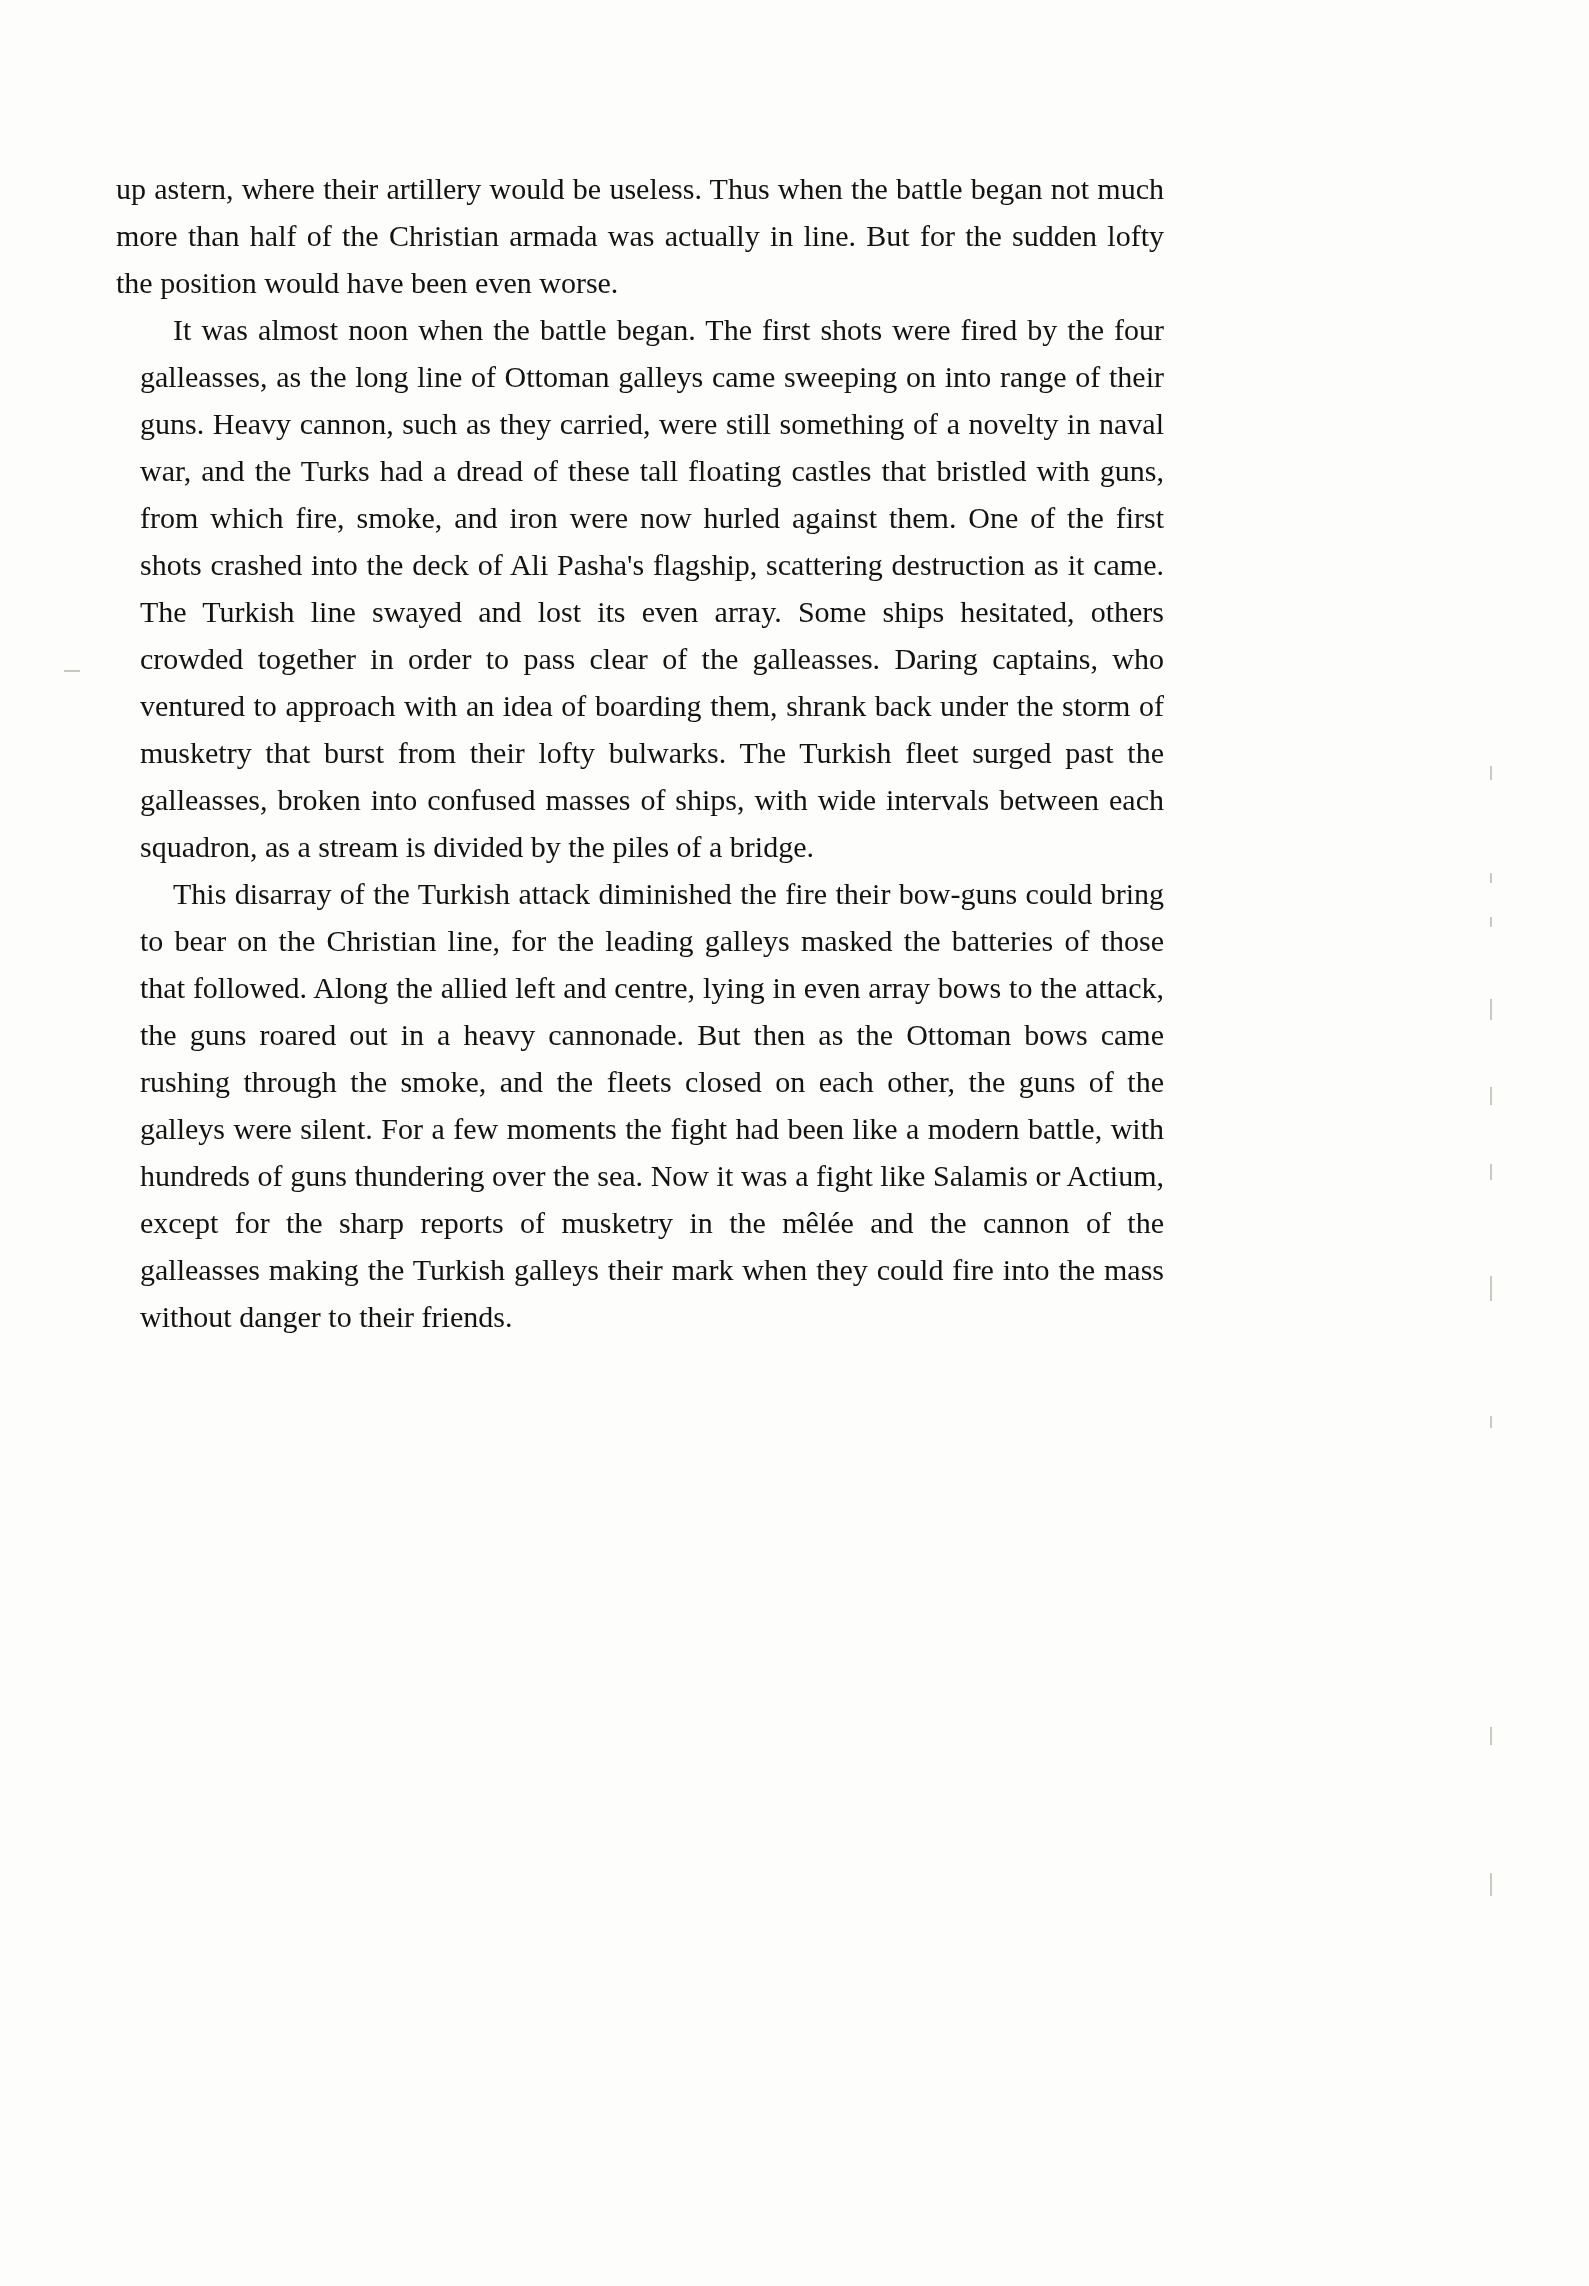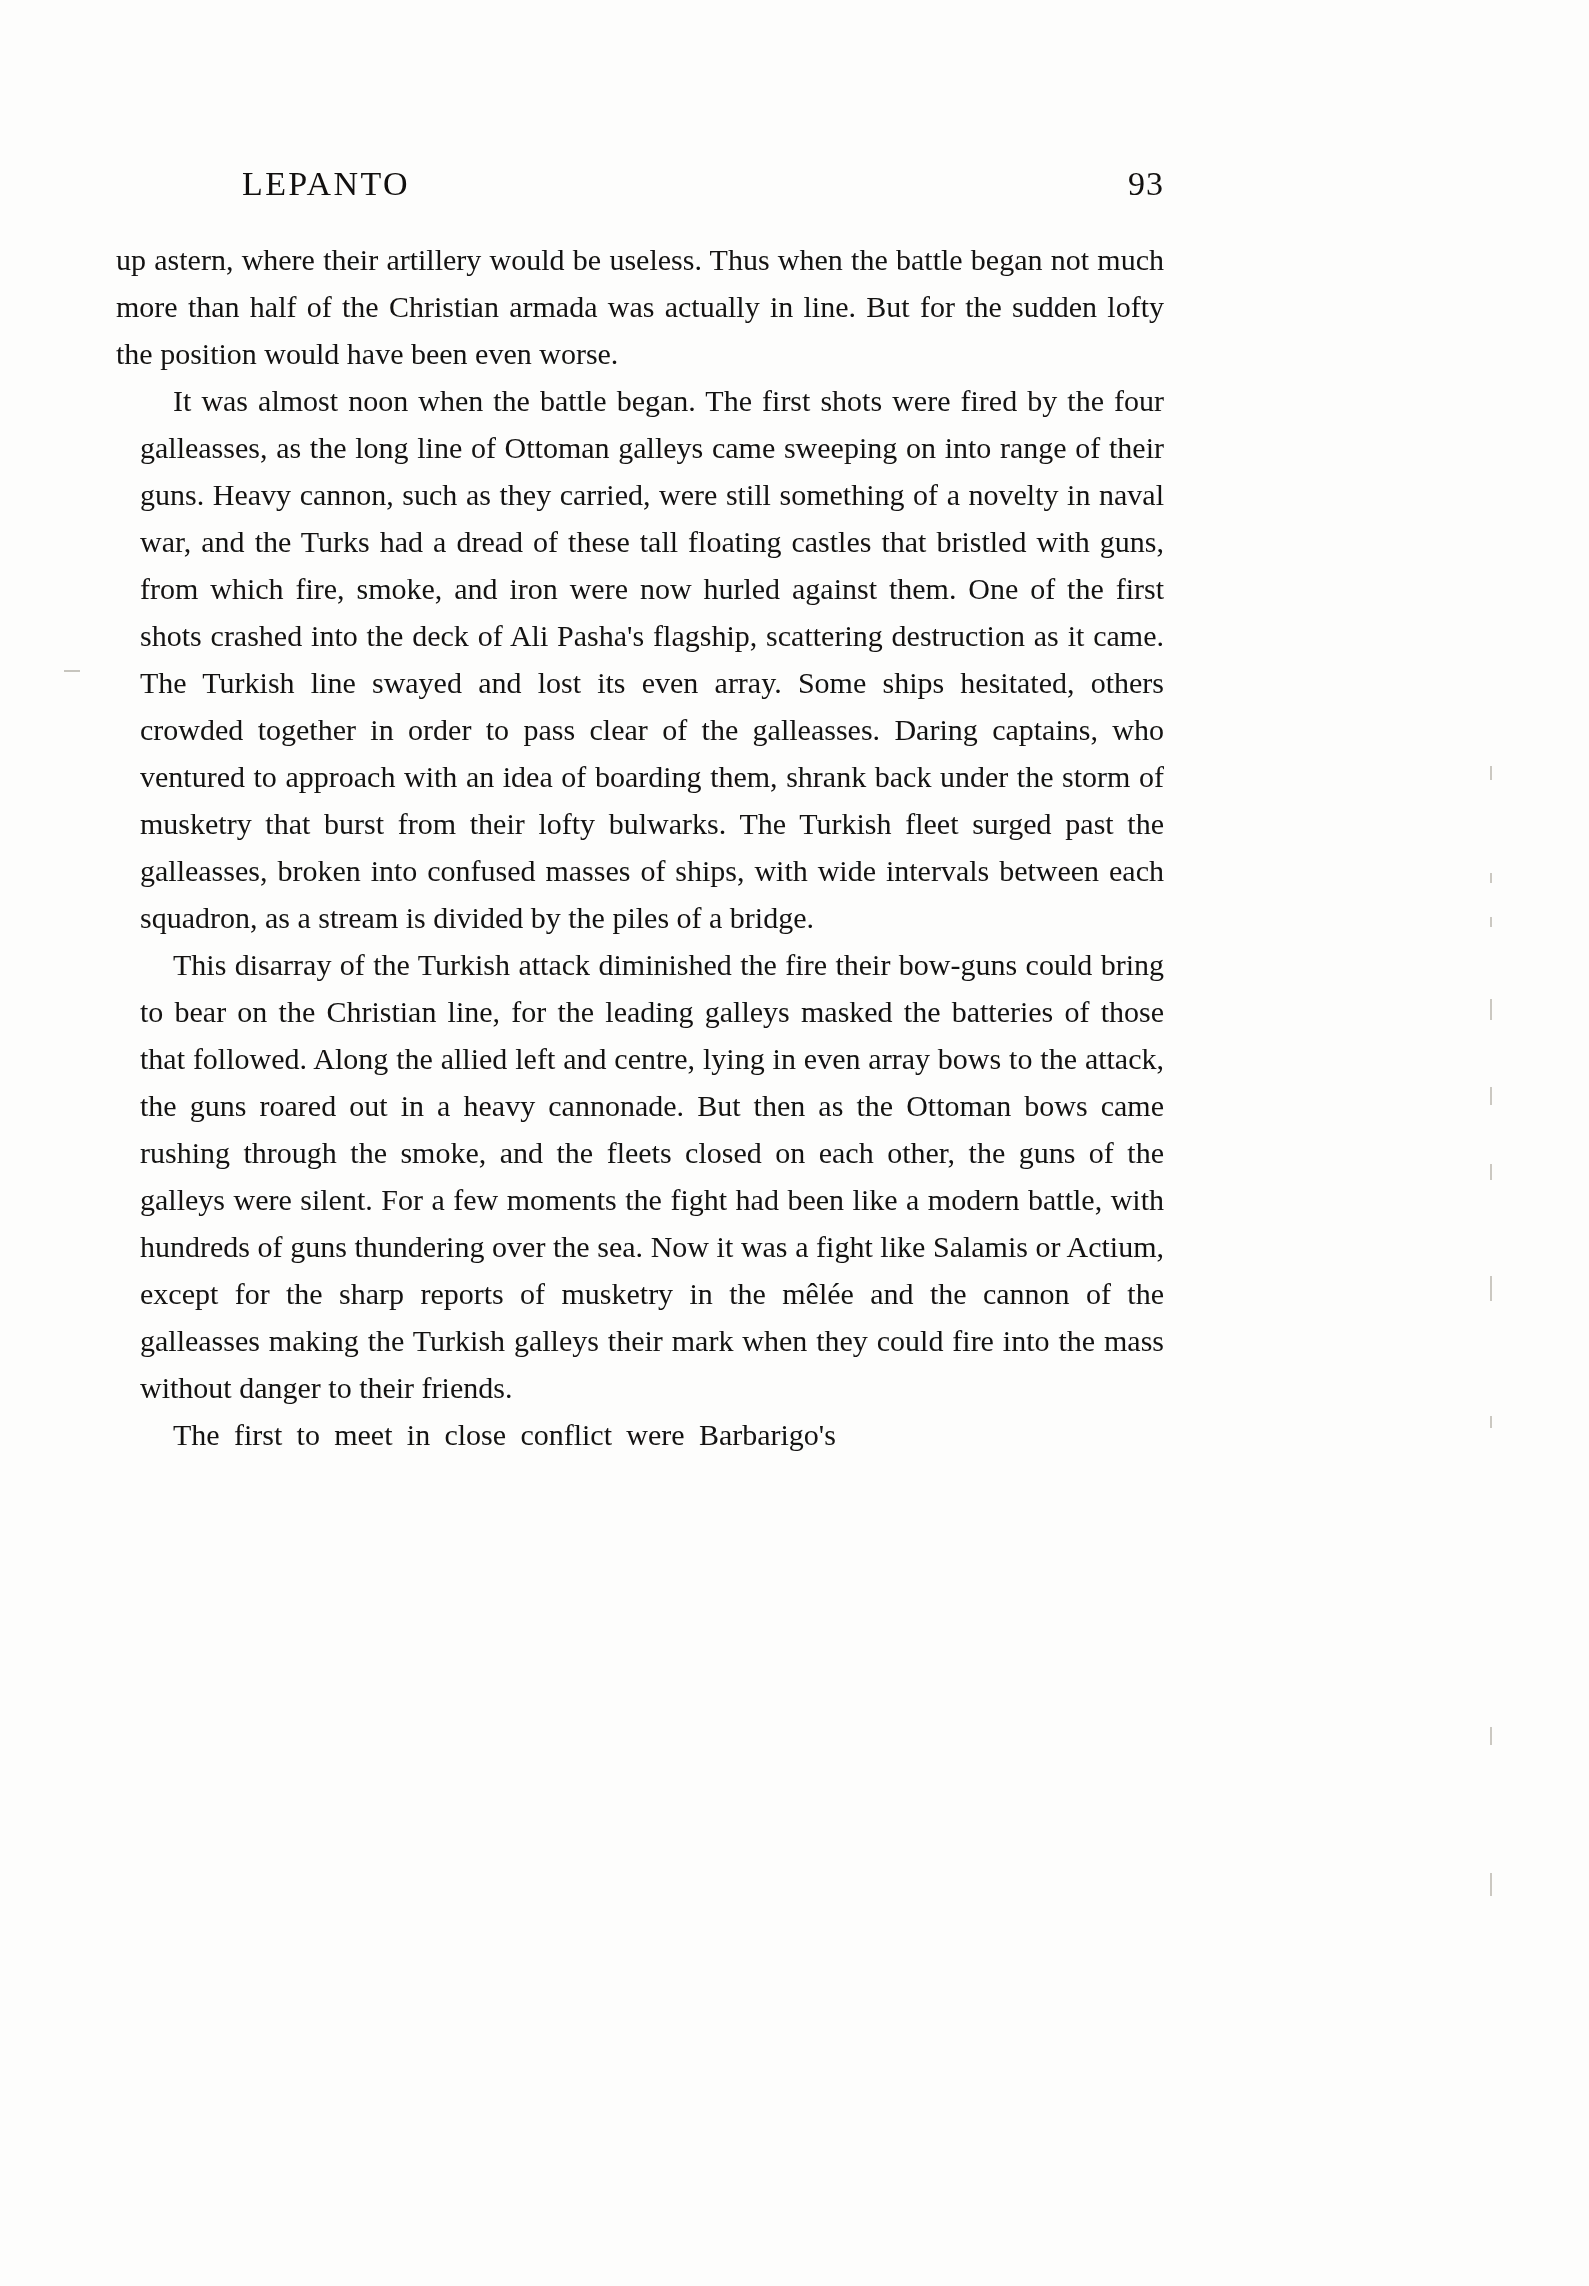--- a/index.html
+++ b/index.html
@@ -107,30 +107,25 @@
     opacity: .8;
   }
 </style>
 </head>
 <body>
 
 <div class="page">
 
   <div class="page-inner">
 
-    <div class="running-head">
-      <span class="book-title">LEPANTO</span>
-      <span class="folio">93</span>
-    </div>
 
     <div class="body-text">
       <p class="cont">up astern, where their artillery would be useless.  Thus when the battle began not much more than half of the Christian armada was actually in line.  But for the sudden lofty the position would have been even worse.</p>
       <p class="indent">It was almost noon when the battle began.   The first shots were fired by the four galleasses, as the long line of Ottoman galleys came sweeping on into range of their guns.   Heavy cannon, such as they carried, were still something of a novelty in naval war, and the Turks had a dread of these tall floating castles that bristled with guns, from which fire, smoke, and iron were now hurled against them.   One of the first shots crashed into the deck of Ali Pasha's flagship, scattering destruction as it came.  The Turkish line swayed and lost its even array.  Some ships hesitated, others crowded together in order to pass clear of the galleasses.   Daring captains, who ventured to approach with an idea of boarding them, shrank back under the storm of musketry that burst from their lofty bulwarks.   The Turkish fleet surged past the galleasses, broken into confused masses of ships, with wide intervals between each squadron, as a stream is divided by the piles of a bridge.</p>
       <p class="indent">This disarray of the Turkish attack diminished the fire their bow-guns could bring to bear on the Christian line, for the leading galleys masked the batteries of those that followed.   Along the allied left and centre, lying in even array bows to the attack, the guns roared out in a heavy cannonade.   But then as the Ottoman bows came rushing through the smoke, and the fleets closed on each other, the guns of the galleys were silent.   For a few moments the fight had been like a modern battle, with hundreds of guns thundering over the sea.   Now it was a fight like Salamis or Actium, except for the sharp reports of musketry in the mêlée and the cannon of the galleasses making the Turkish galleys their mark when they could fire into the mass without danger to their friends.</p>
-      <p class="indent last">The first to meet in close conflict were Barbarigo's</p>
     </div>
 
   </div>
 
   <div class="margin-marks">
     <span class="mk1"></span>
     <span class="mk2"></span>
     <span class="mk3"></span>
     <span class="mk4"></span>
     <span class="mk5"></span>

